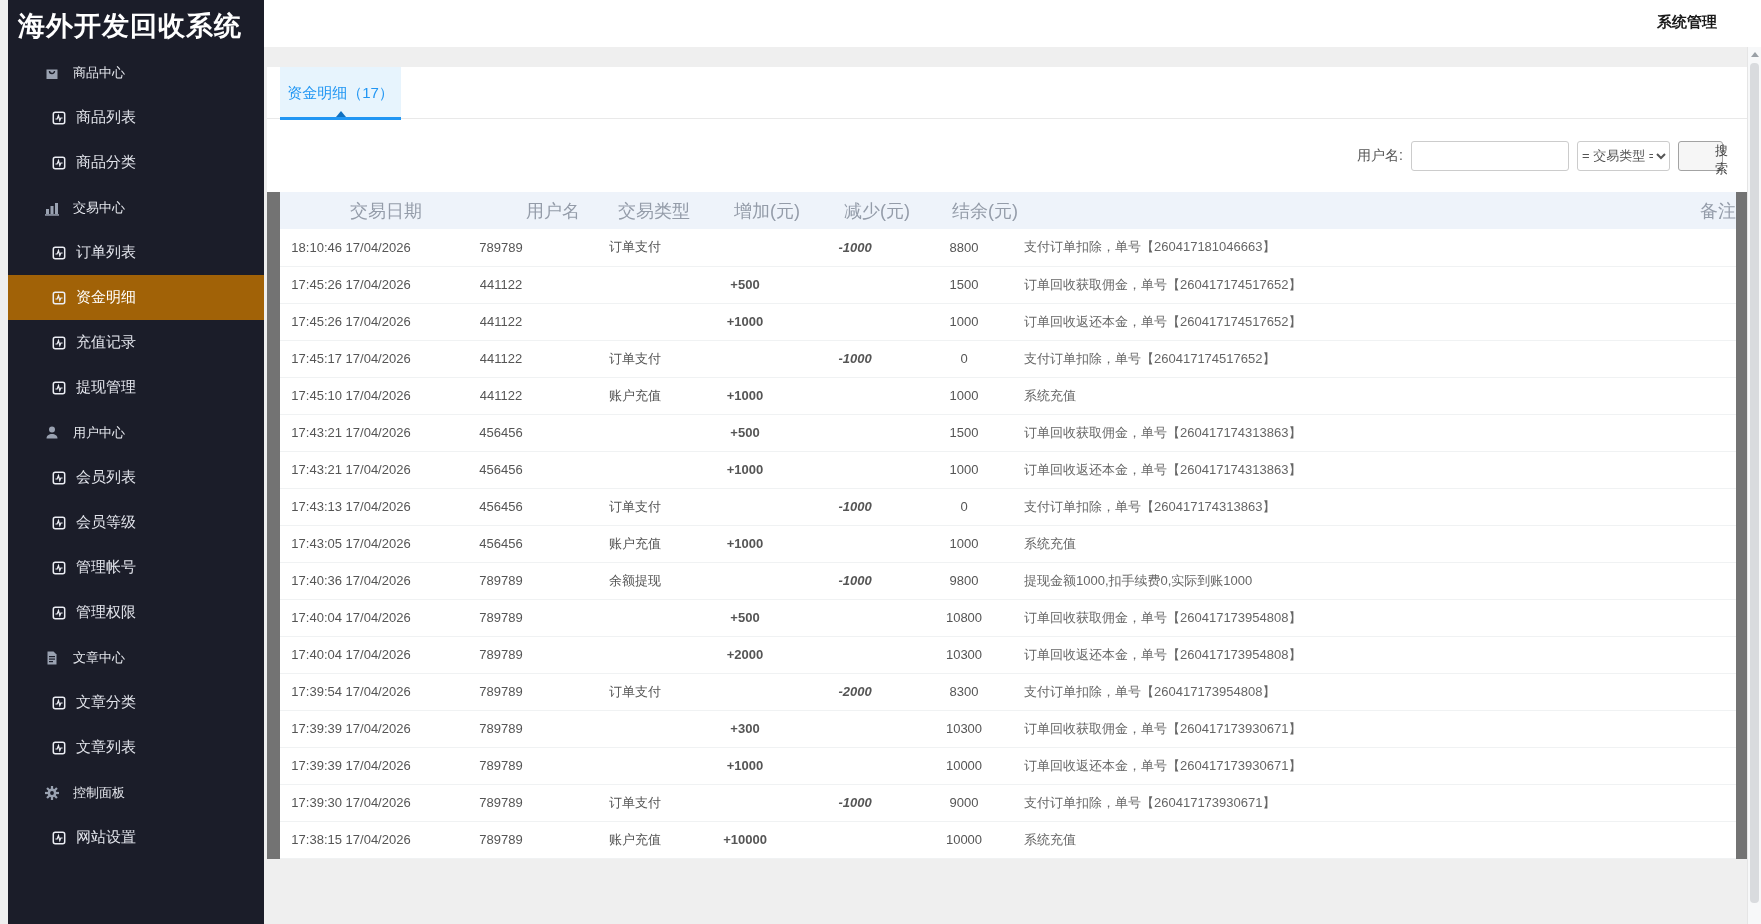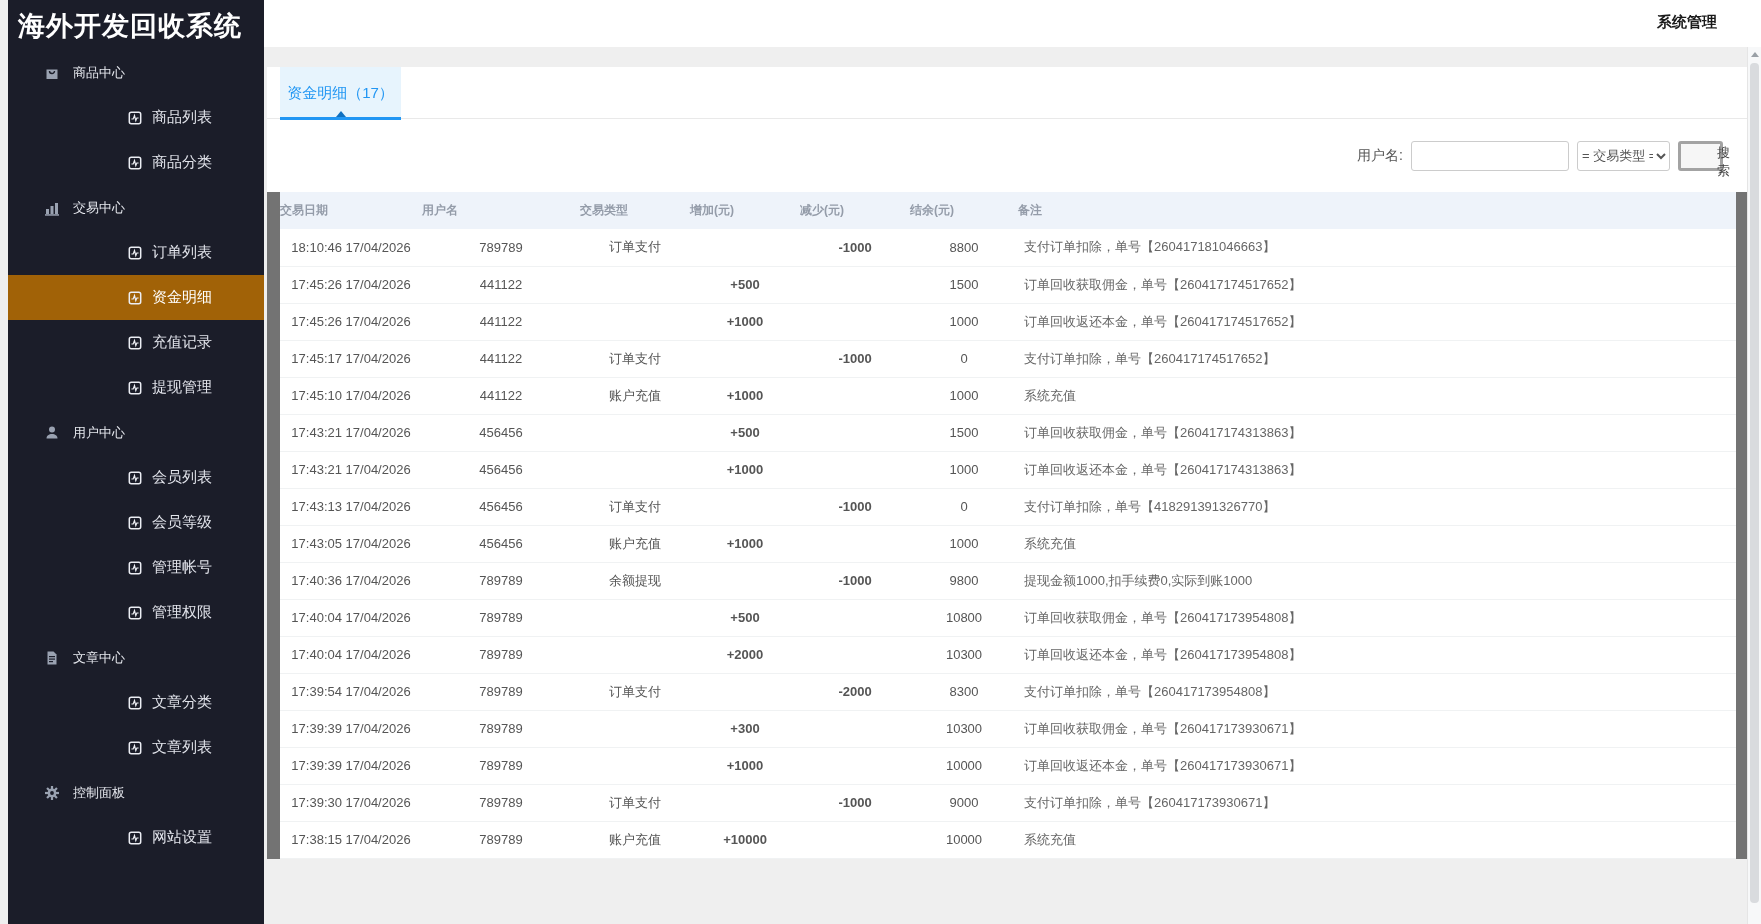--- a/index.html
+++ b/index.html
@@ -18,21 +18,21 @@
   .logo {
     color: #fff; font-size: 27px; font-weight: 700;
     padding: 8px 0 0 10px; height: 50px; letter-spacing: 1px;
     white-space: nowrap;
   }
   .menu-row {
     height: 45px; display: flex; align-items: center; cursor: pointer;
     color: #e6e8ee; font-size: 13px;
   }
   .menu-row.group { padding-left: 36px; gap: 13px; }
-  .menu-row.child { padding-left: 120px; gap: 10px; font-size: 15px; color: #e2e4eb; }
+  .menu-row.child { padding-left: 44px; gap: 10px; font-size: 15px; color: #e2e4eb; }
   .menu-row.child.active { background: #a16207; color: #fff; }
   .micon, .sicon { display: inline-flex; align-items: center; justify-content: center; }
   
   .topbar {
     position: absolute; left: 256px; top: 0; right: 0; height: 47px;
     background: #fff;
   }
   .topbar-right {
     position: absolute; right: 44px; top: 13px; font-size: 15px;
     font-weight: 700; color: #1a1a1a; cursor: pointer;
@@ -64,37 +64,37 @@
   .filterbar label { font-size: 14px; color: #555; }
   .filterbar input {
     width: 158px; height: 30px; border: 1px solid #ccc; border-radius: 3px;
     padding: 0 6px; font-size: 13px; outline: none;
   }
   .filterbar select {
     width: 93px; height: 30px; border: 1px solid #ccc; border-radius: 3px;
     font-size: 13px; color: #555; background: #fff;
   }
   .filterbar button {
-    width: 45px; height: 30px; border: 3px solid #a3a3a3; border-radius: 3px;
+    width: 45px; height: 30px; border: 1px solid #a3a3a3; border-radius: 3px;
     background: #f6f6f6; font-size: 13px; color: #444; cursor: pointer; padding-left: 36px;
   }
   
   table.fund { border-collapse: collapse; table-layout: fixed; margin-left: 13px; width: 1456px; }
   table.fund th {
-    background: #eef3fa; height: 37px; font-weight: 700; font-size: 12px;
-    color: #949ca9; text-align: left;
+    background: #eef3fa; height: 37px; font-weight: 400; font-size: 18px;
+    color: #949ca9; text-align: right;
   }
   table.fund td {
     height: 37px; font-size: 13px; color: #555; text-align: center;
     border-bottom: 1px solid #f0f2f3; background: #fff;
     overflow: hidden; white-space: nowrap;
   }
   table.fund td.remark { text-align: left; padding-left: 6px; color: #666; }
   td.inc { color: #47af4c; font-weight: 700; }
-  td.dec { color: #e02433; font-weight: 700; }
+  td.dec { color: #e02433; font-weight: 700; font-style: italic; }
   
   .scrollbar {
     position: absolute; right: 0; top: 47px; bottom: 0; width: 14px;
     background: #f7f8f9; border-left: 1px solid #e5e5e5; z-index: 6;
   }
   .scrollbar .arrow-up {
     width: 0; height: 0; margin: 5px auto 0 auto;
     border-left: 4px solid transparent; border-right: 4px solid transparent;
     border-bottom: 5px solid #9aa0a6;
   }
@@ -392,21 +392,21 @@
             <td>1000</td>
             <td class="remark">订单回收返还本金，单号【260417174313863】</td>
           </tr>
           <tr>
             <td>17:43:13 17/04/2026</td>
             <td>456456</td>
             <td>订单支付</td>
             <td class="inc"></td>
             <td class="dec">-1000</td>
             <td>0</td>
-            <td class="remark">支付订单扣除，单号【418291391326770】</td>
+            <td class="remark">支付订单扣除，单号【260417174313863】</td>
           </tr>
           <tr>
             <td>17:43:05 17/04/2026</td>
             <td>456456</td>
             <td>账户充值</td>
             <td class="inc">+1000</td>
             <td class="dec"></td>
             <td>1000</td>
             <td class="remark">系统充值</td>
           </tr>

